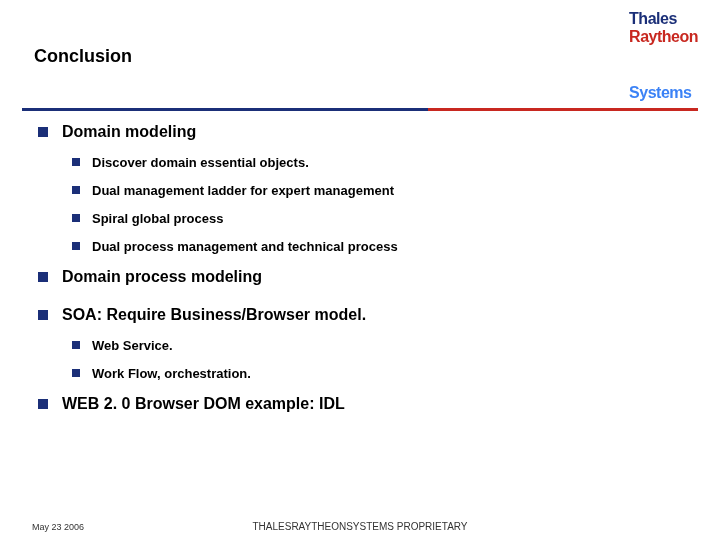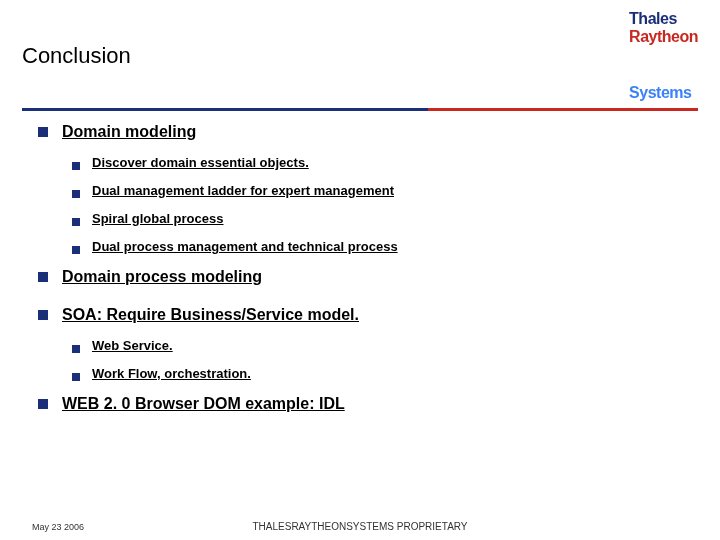--- a/index.html
+++ b/index.html
@@ -12,23 +12,24 @@
     position: relative;
     overflow: hidden;
   }
   .header {
     display: flex;
     justify-content: space-between;
     align-items: center;
     padding: 10px 22px 6px 22px;
   }
   .title {
-    font-size: 22px;
-    font-weight: normal;
+    font-size: 18px;
+    font-weight: bold;
     color: #000;
+    margin-left: 12px;
   }
   .logo {
     display: flex;
     align-items: baseline;
     font-weight: bold;
     flex-direction: column;
   }
   .logo .thales {
     color: #1b2f78;
     font-size: 16px;
@@ -45,21 +46,20 @@
     letter-spacing: -0.5px;
     margin-top: 38px;
   }
   .divider {
     margin: 0 22px 8px 22px;
     height: 3px;
     background: linear-gradient(to right, #1b2f78 0%, #1b2f78 60%, #c82820 60%, #c82820 100%);
   }
   .content {
     padding: 4px 22px 0 38px;
-    text-decoration: underline;
   }
   .item {
     display: flex;
     align-items: flex-start;
     margin-bottom: 14px;
   }
   .item.top {
     font-size: 16px;
     font-weight: bold;
   }
@@ -72,21 +72,20 @@
     flex-shrink: 0;
   }
   .sublist {
     padding-left: 34px;
     margin-bottom: 14px;
   }
   .item.sub {
     font-size: 13px;
     font-weight: bold;
     margin-bottom: 13px;
-    align-items: flex-end;
   }
   .item.sub .bullet {
     width: 8px;
     height: 8px;
     background: #1b2f78;
     margin-top: 3px;
     margin-right: 12px;
     flex-shrink: 0;
   }
   .gap {
@@ -150,21 +149,21 @@
   </div>
 
   <div class="item top">
     <div class="bullet"></div>
     <div>Domain process modeling</div>
   </div>
   <div class="gap"></div>
 
   <div class="item top">
     <div class="bullet"></div>
-    <div>SOA: Require Business/Service model.</div>
+    <div>SOA: Require Business/Browser model.</div>
   </div>
   <div class="sublist">
     <div class="item sub">
       <div class="bullet"></div>
       <div>Web Service.</div>
     </div>
     <div class="item sub">
       <div class="bullet"></div>
       <div>Work Flow, orchestration.</div>
     </div>

